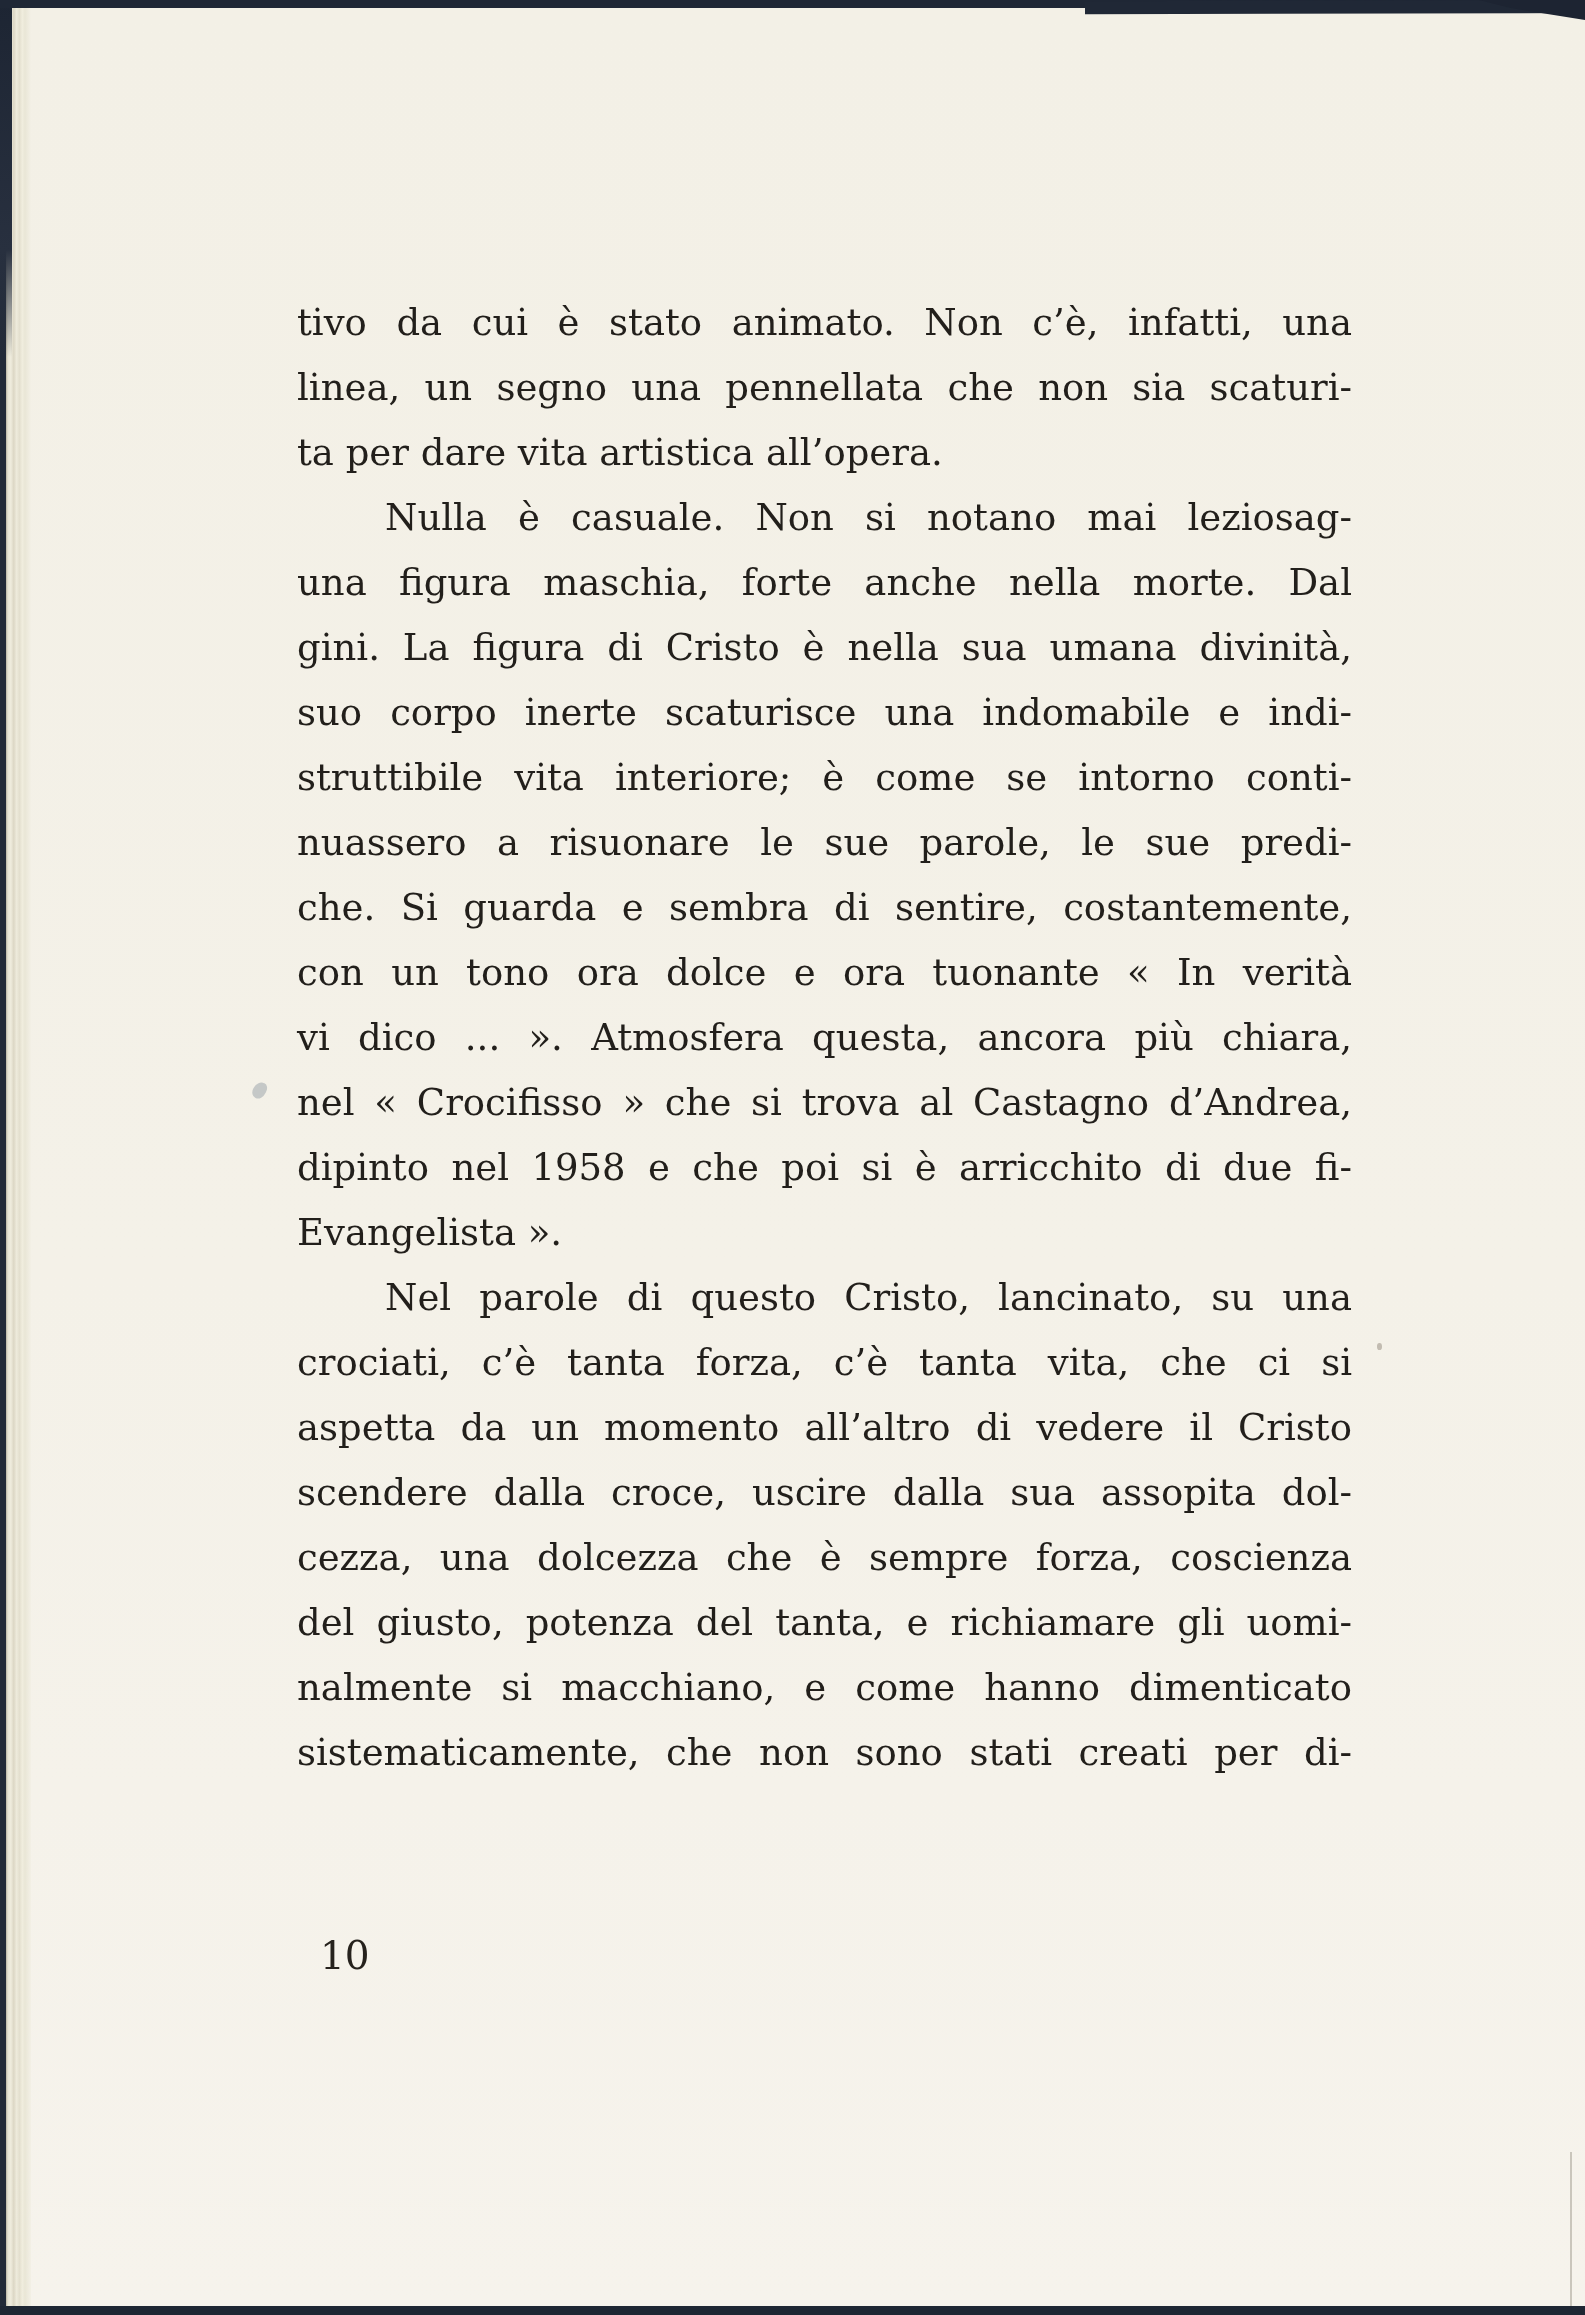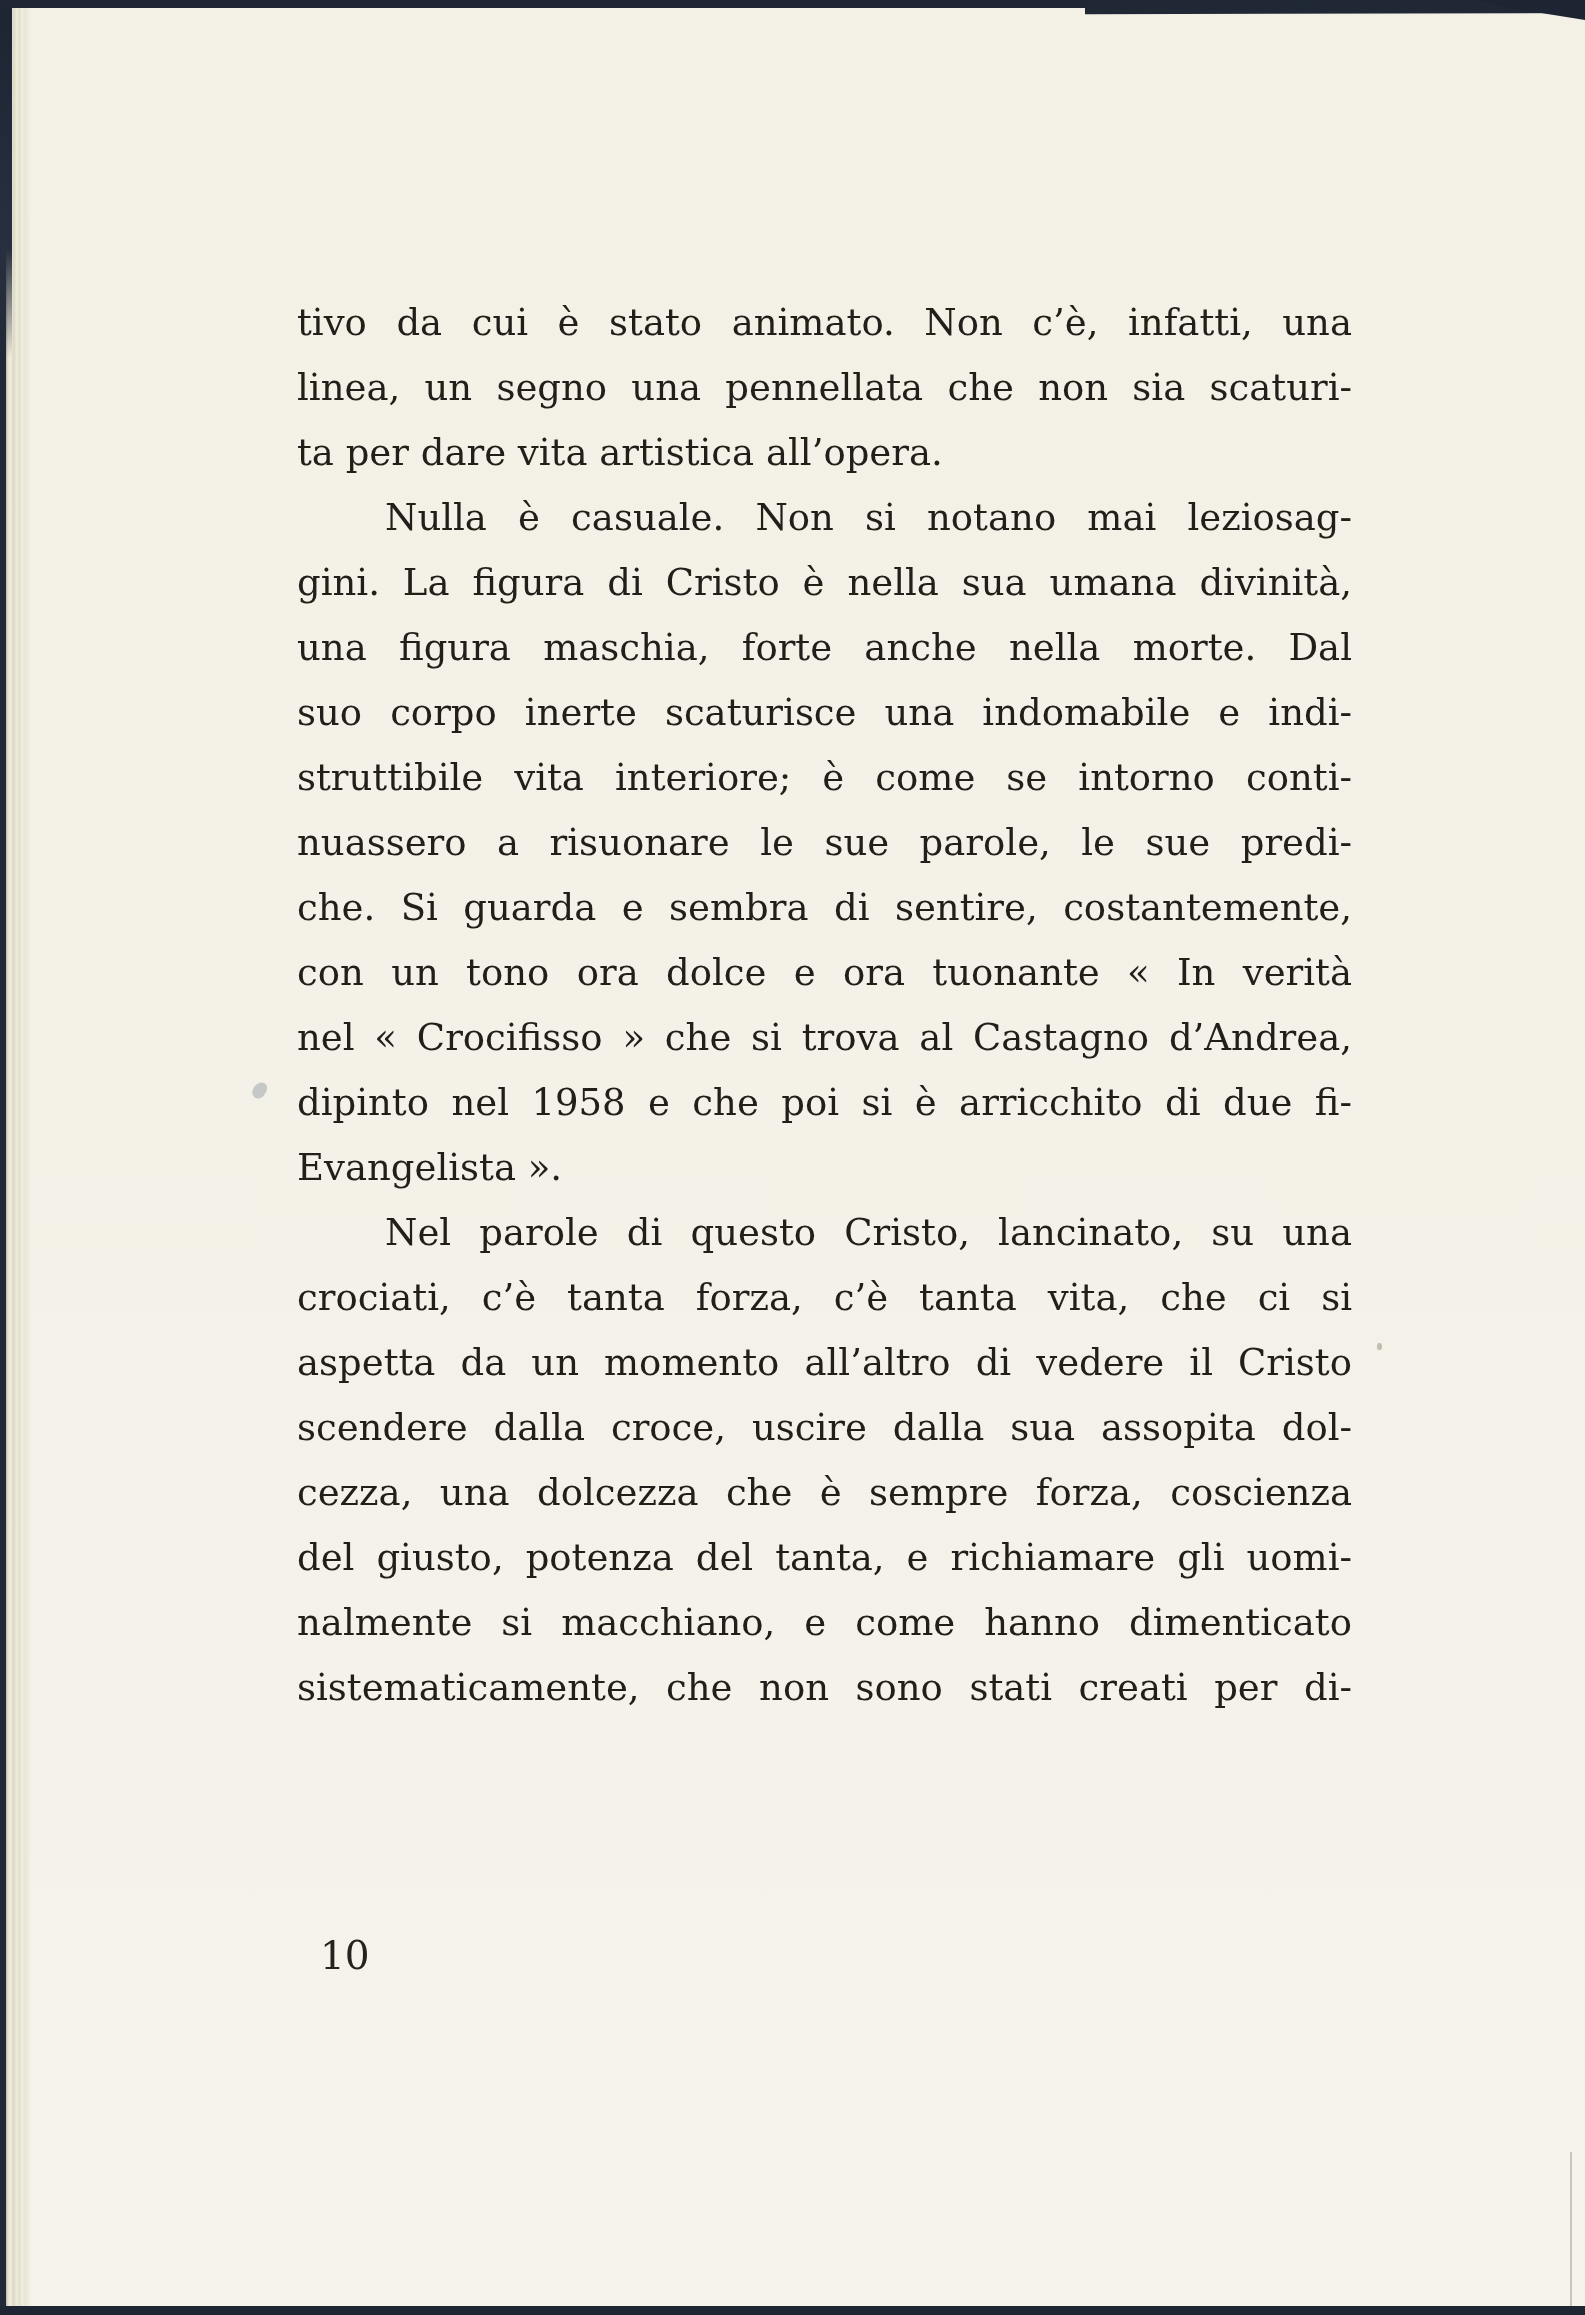--- a/index.html
+++ b/index.html
@@ -131,34 +131,35 @@
 <div class="text-block">
 
     <p class="line">tivo da cui è stato animato. Non c’è, infatti, una</p>
 
     <p class="line">linea, un segno una pennellata che non sia scaturi-</p>
 
     <p class="line pend">ta per dare vita artistica all’opera.</p>
 
     <p class="line indent">Nulla è casuale. Non si notano mai leziosag-</p>
 
+    <p class="line">una figura maschia, forte anche nella morte. Dal</p>
+
     <p class="line">gini. La figura di Cristo è nella sua umana divinità,</p>
-
-    <p class="line">una figura maschia, forte anche nella morte. Dal</p>
 
     <p class="line">suo corpo inerte scaturisce una indomabile e indi-</p>
 
     <p class="line">struttibile vita interiore; è come se intorno conti-</p>
 
     <p class="line">nuassero a risuonare le sue parole, le sue predi-</p>
 
     <p class="line">che. Si guarda e sembra di sentire, costantemente,</p>
 
     <p class="line">con un tono ora dolce e ora tuonante « In verità</p>
 
+    <p class="line">vi dico ... ». Atmosfera questa, ancora più chiara,</p>
 
     <p class="line">nel « Crocifisso » che si trova al Castagno d’Andrea,</p>
 
     <p class="line">dipinto nel 1958 e che poi si è arricchito di due fi-</p>
 
 
     <p class="line pend">Evangelista ».</p>
 
     <p class="line indent">Nel parole di questo Cristo, lancinato, su una</p>
 

